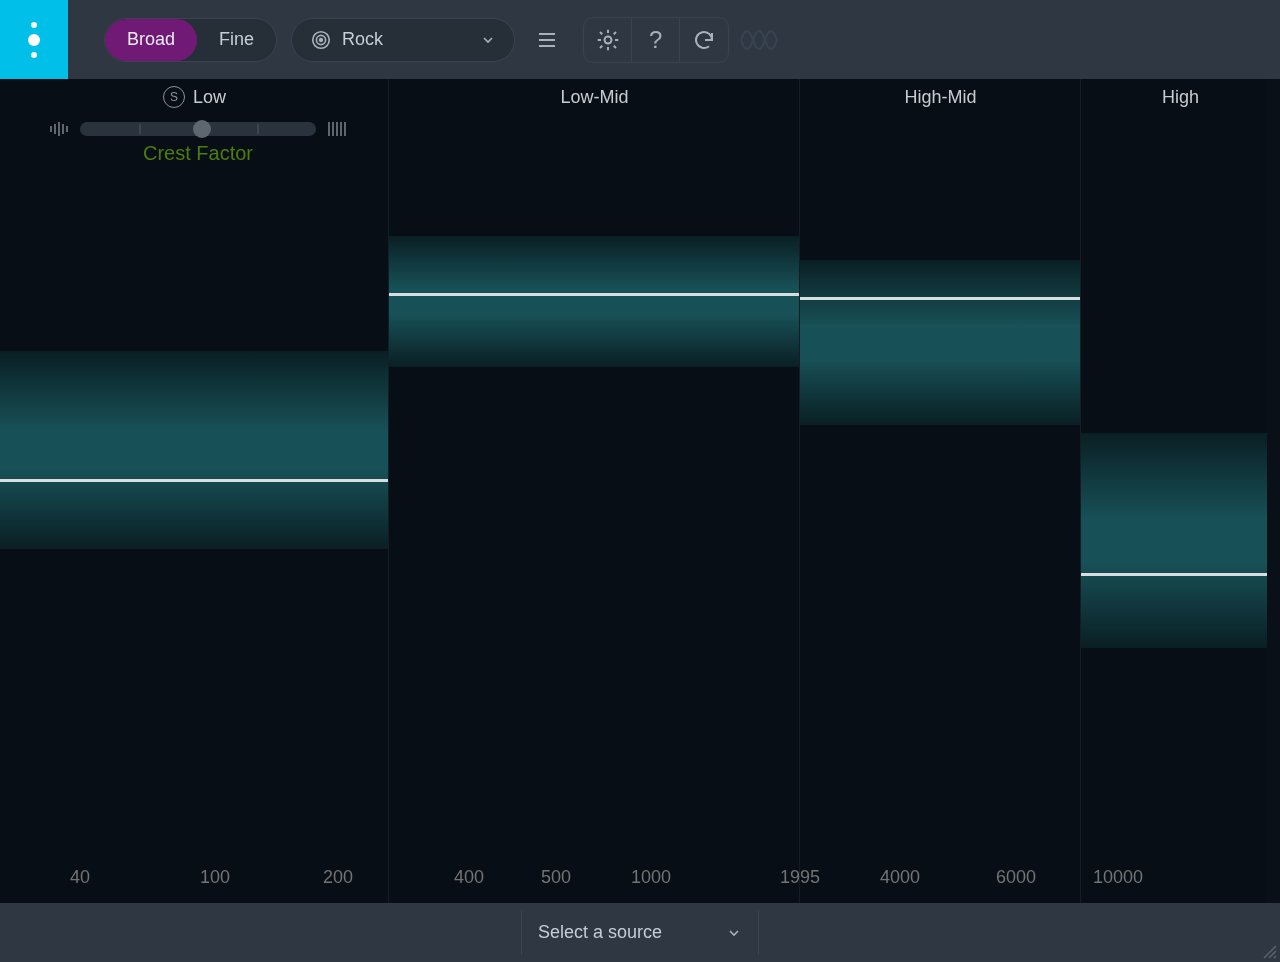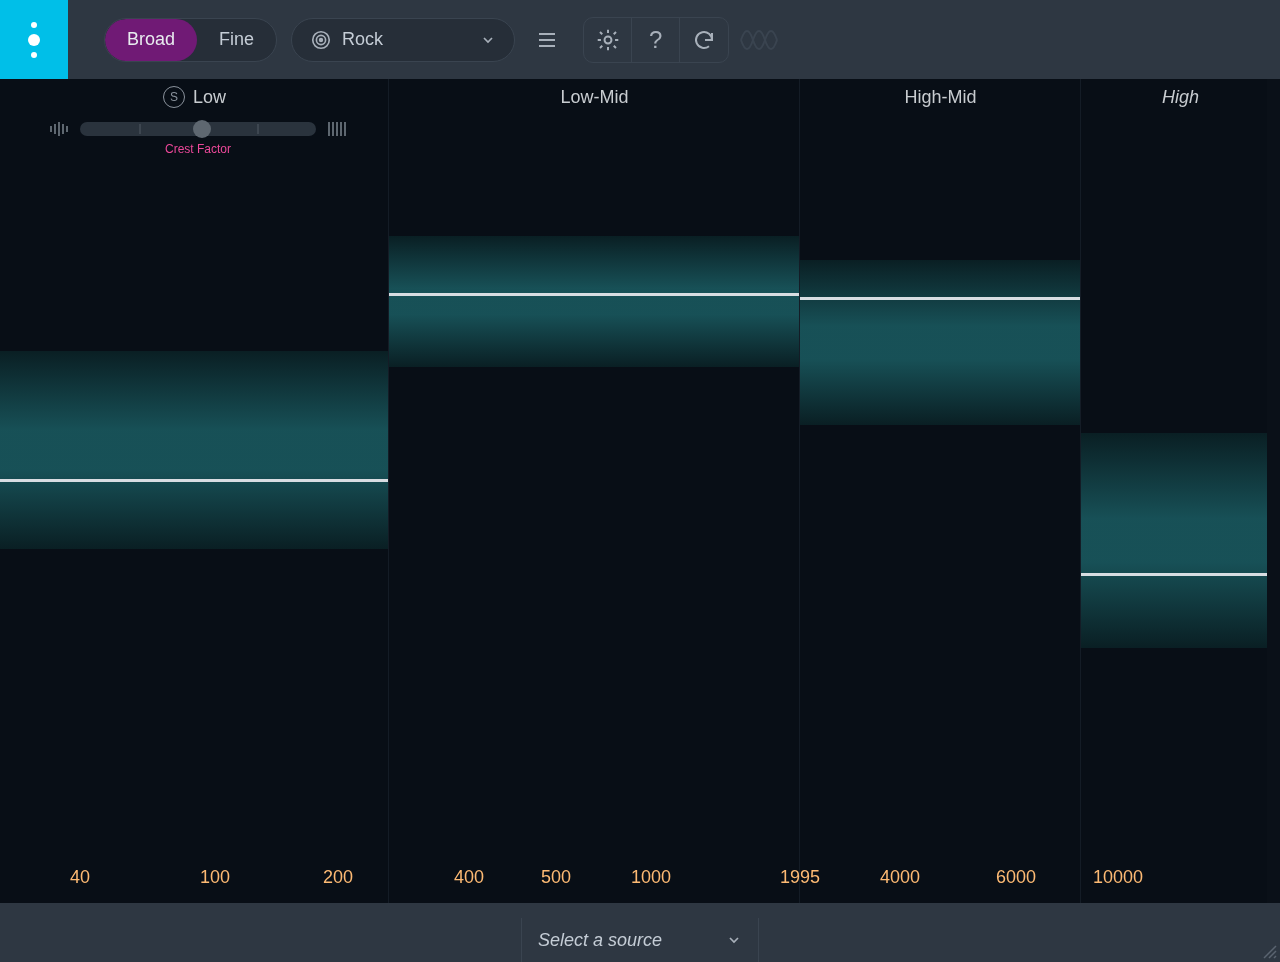--- a/index.html
+++ b/index.html
@@ -130,21 +130,21 @@
   align-items: center;
   justify-content: center;
   gap: 8px;
   color: #c8ccd0;
   font-size: 18px;
   padding-top: 6px;
 }
 .band-label.low { width: 389px; }
 .band-label.lowmid { width: 411px; align-items: center; }
 .band-label.highmid { width: 281px; }
-.band-label.high { width: 199px; font-style: italic; }
+.band-label.high { width: 199px; }
 .solo-ring {
   width: 22px; height: 22px; border-radius: 50%; border: 1.5px solid #8a929c;
   display: inline-flex; align-items: center; justify-content: center;
   font-size: 12px; color: #8a929c;
 }
 
 
 .crest {
   position: absolute;
   top: 122px;
@@ -164,21 +164,21 @@
 }
 .crest-tick {
   position: absolute;
   top: 2px; bottom: 2px; width: 2px; background: #3d4650;
 }
 .crest-thumb {
   position: absolute;
   width: 18px; height: 18px; border-radius: 50%;
   background: #5e6770; top: -2px; left: 48%;
 }
-.crest-label { font-size: 12px; margin-top: 6px; color: #ec4899; }
+.crest-label { font-size: 20px; margin-top: 6px; color: #4d7c0f; }
 .bars-icon { display: flex; gap: 2px; }
 .bars-icon span { width: 2px; background: #5e6770; }
 .bars-icon.left span:nth-child(1){height:6px}
 .bars-icon.left span:nth-child(2){height:10px}
 .bars-icon.left span:nth-child(3){height:14px}
 .bars-icon.left span:nth-child(4){height:10px}
 .bars-icon.left span:nth-child(5){height:6px}
 .bars-icon.right span{height:14px}
 
 
@@ -218,37 +218,36 @@
 
 .xaxis {
   position: absolute;
   bottom: 10px;
   left: 0;
   right: 0;
   height: 26px;
 }
 .xtick {
   position: absolute;
-  color: #fdba74;
+  color: #737373;
   font-size: 18px;
   transform: translateX(-50%);
 }
 
 
 .footer {
   position: absolute;
   bottom: 0;
   left: 0;
   right: 0;
   height: 59px;
   background: #2e3742;
   display: flex;
   justify-content: center;
-  align-items: flex-end;
-  font-style: italic;
+  align-items: center;
 }
 .source-select {
   margin-top: 0;
   width: 238px;
   height: 44px;
   border-left: 1px solid #3a4450;
   border-right: 1px solid #3a4450;
   display: flex;
   align-items: center;
   padding: 0 16px;

